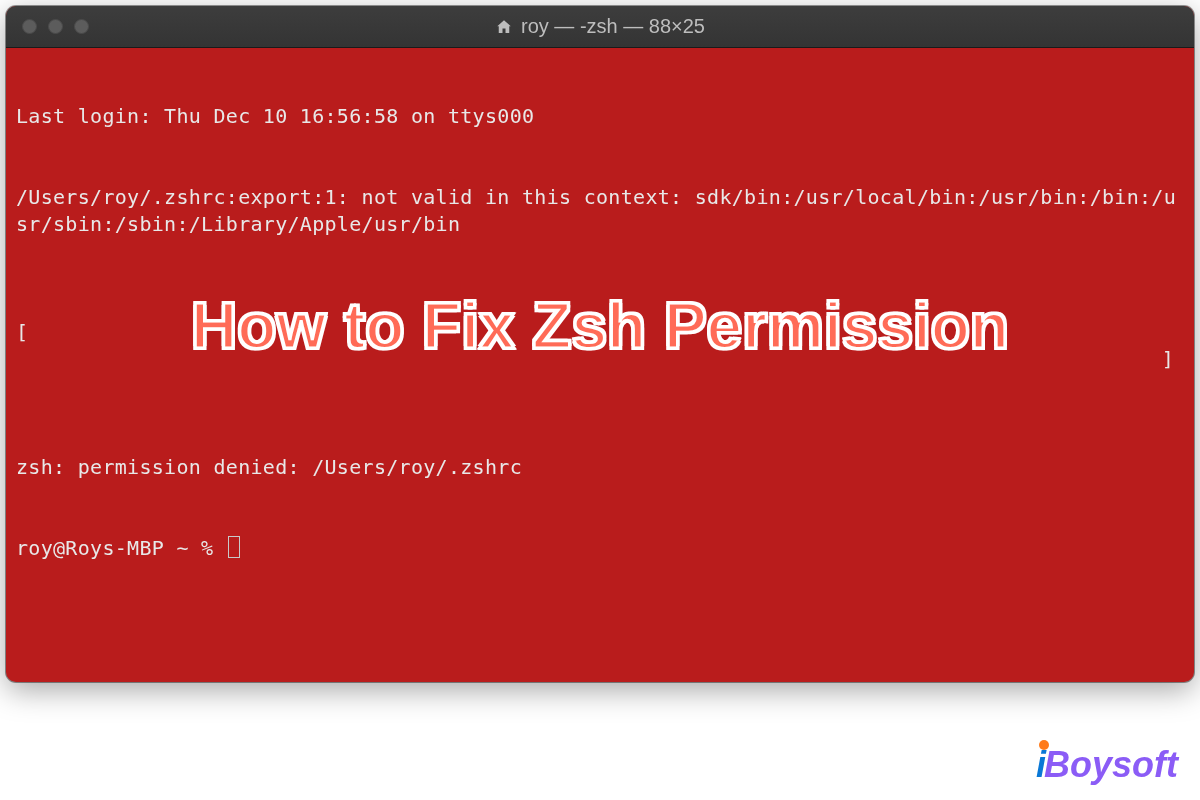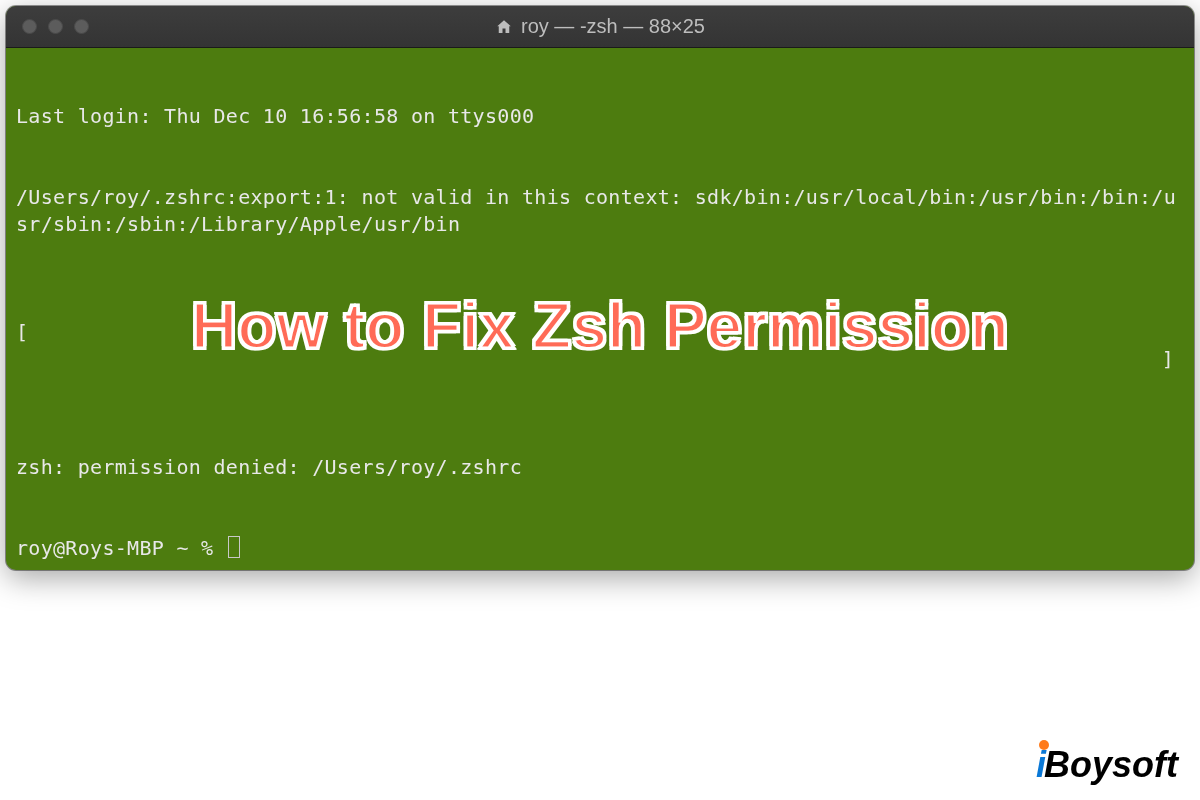--- a/index.html
+++ b/index.html
@@ -9,25 +9,25 @@
     background: #ffffff;
     font-family: -apple-system, BlinkMacSystemFont, "Helvetica Neue", sans-serif;
     overflow: hidden;
     position: relative;
   }
   .terminal-window {
     position: absolute;
     left: 6px;
     top: 6px;
     width: 1188px;
-    height: 564px;
+    height: 676px;
     border-radius: 10px;
     overflow: hidden;
     box-shadow: 0 8px 30px rgba(0,0,0,0.35), 0 0 0 1px rgba(0,0,0,0.4);
-    background: #4d7c0f;
+    background: #b91c1c;
   }
   .titlebar {
     height: 42px;
     background: linear-gradient(#3d3d3d, #343434);
     display: flex;
     align-items: center;
     position: relative;
     border-bottom: 1px solid #1a1a1a;
   }
   .traffic-lights {
@@ -127,21 +127,21 @@
   }
   .wm-dot {
     position:absolute;
     top:-4px; left:3px;
     width:10px; height:10px;
     border-radius:50%;
     background:#ff7a1a;
   }
   .wm-rest {
     font-size: 36px;
-    color: #000000;
+    color: #8b5cf6;
     font-style: italic;
     font-weight: 900;
     margin-left:-2px;
   }
 </style>
 </head>
 <body>
 
 <div class="terminal-window">
   <div class="titlebar">

